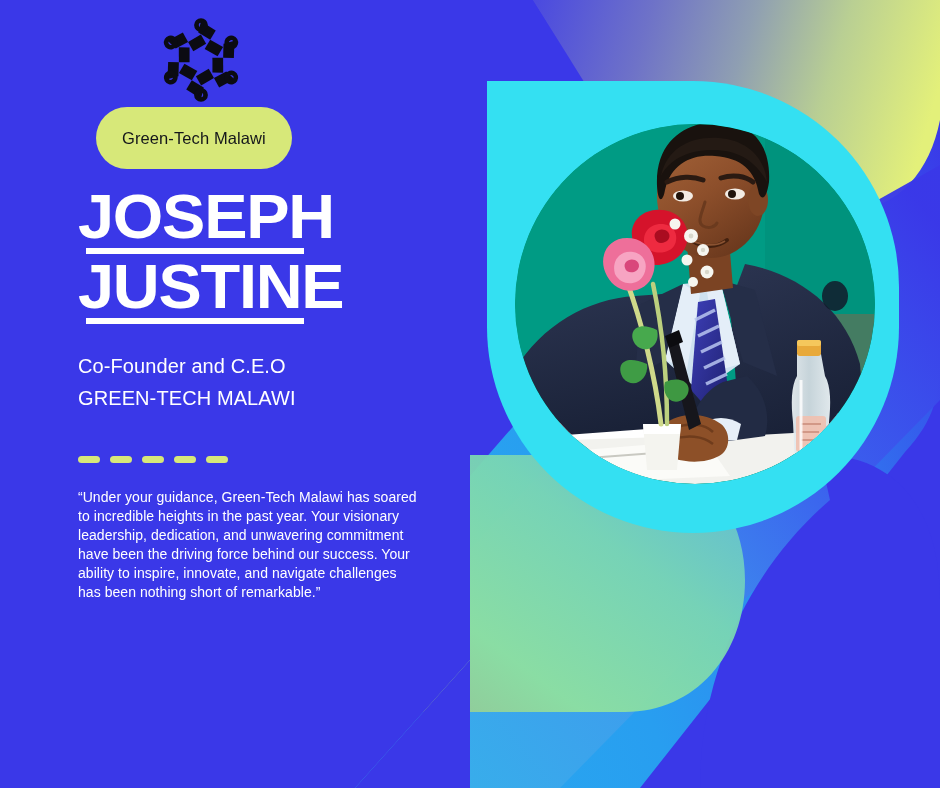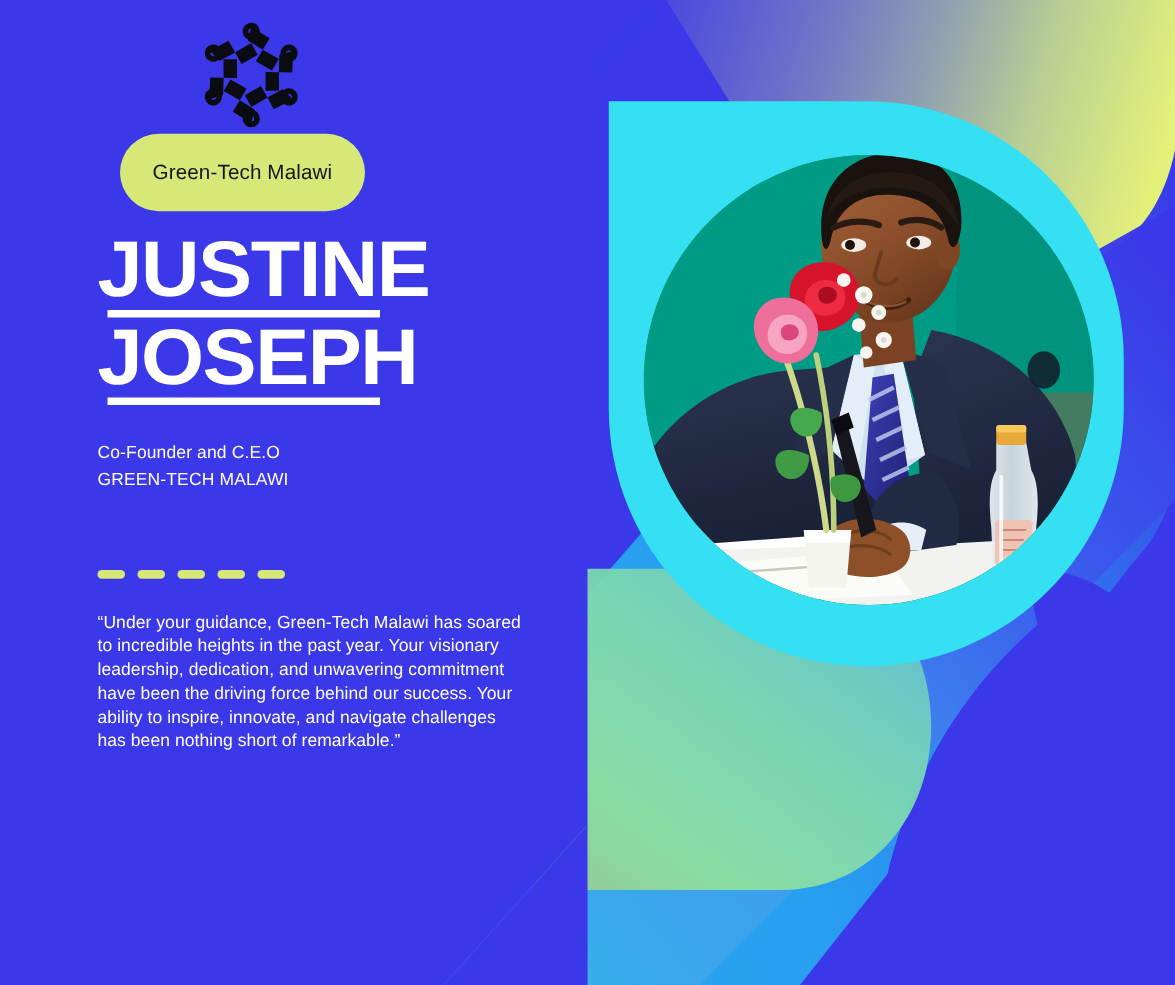--- a/index.html
+++ b/index.html
@@ -71,21 +71,21 @@
     bottom: -8px;
     width: 218px;
     height: 6px;
     background: #ffffff;
   }
 
   .subtitle {
     position: absolute;
     left: 78px; top: 350px;
     color: #ffffff;
-    font-size: 14px;
+    font-size: 20px;
     line-height: 1.6;
     font-weight: 400;
     letter-spacing: .1px;
     white-space: nowrap;
   }
   .subtitle span { display: block; }
 
   .dashes {
     position: absolute;
     left: 78px; top: 456px;
@@ -436,25 +436,25 @@
         </g>
       </svg>
     </div>
 
     <div class="badge">
       <span>Green-Tech Malawi</span>
     </div>
 
     <div class="name-block">
       <div class="name-line">
-        <span class="name-text">JUSTINE</span>
+        <span class="name-text">JOSEPH</span>
         <span class="name-rule"></span>
       </div>
       <div class="name-line">
-        <span class="name-text">JOSEPH</span>
+        <span class="name-text">JUSTINE</span>
         <span class="name-rule"></span>
       </div>
     </div>
 
     <div class="subtitle">
       <span>Co-Founder and C.E.O</span>
       <span>GREEN-TECH MALAWI</span>
     </div>
 
     <div class="dashes">

